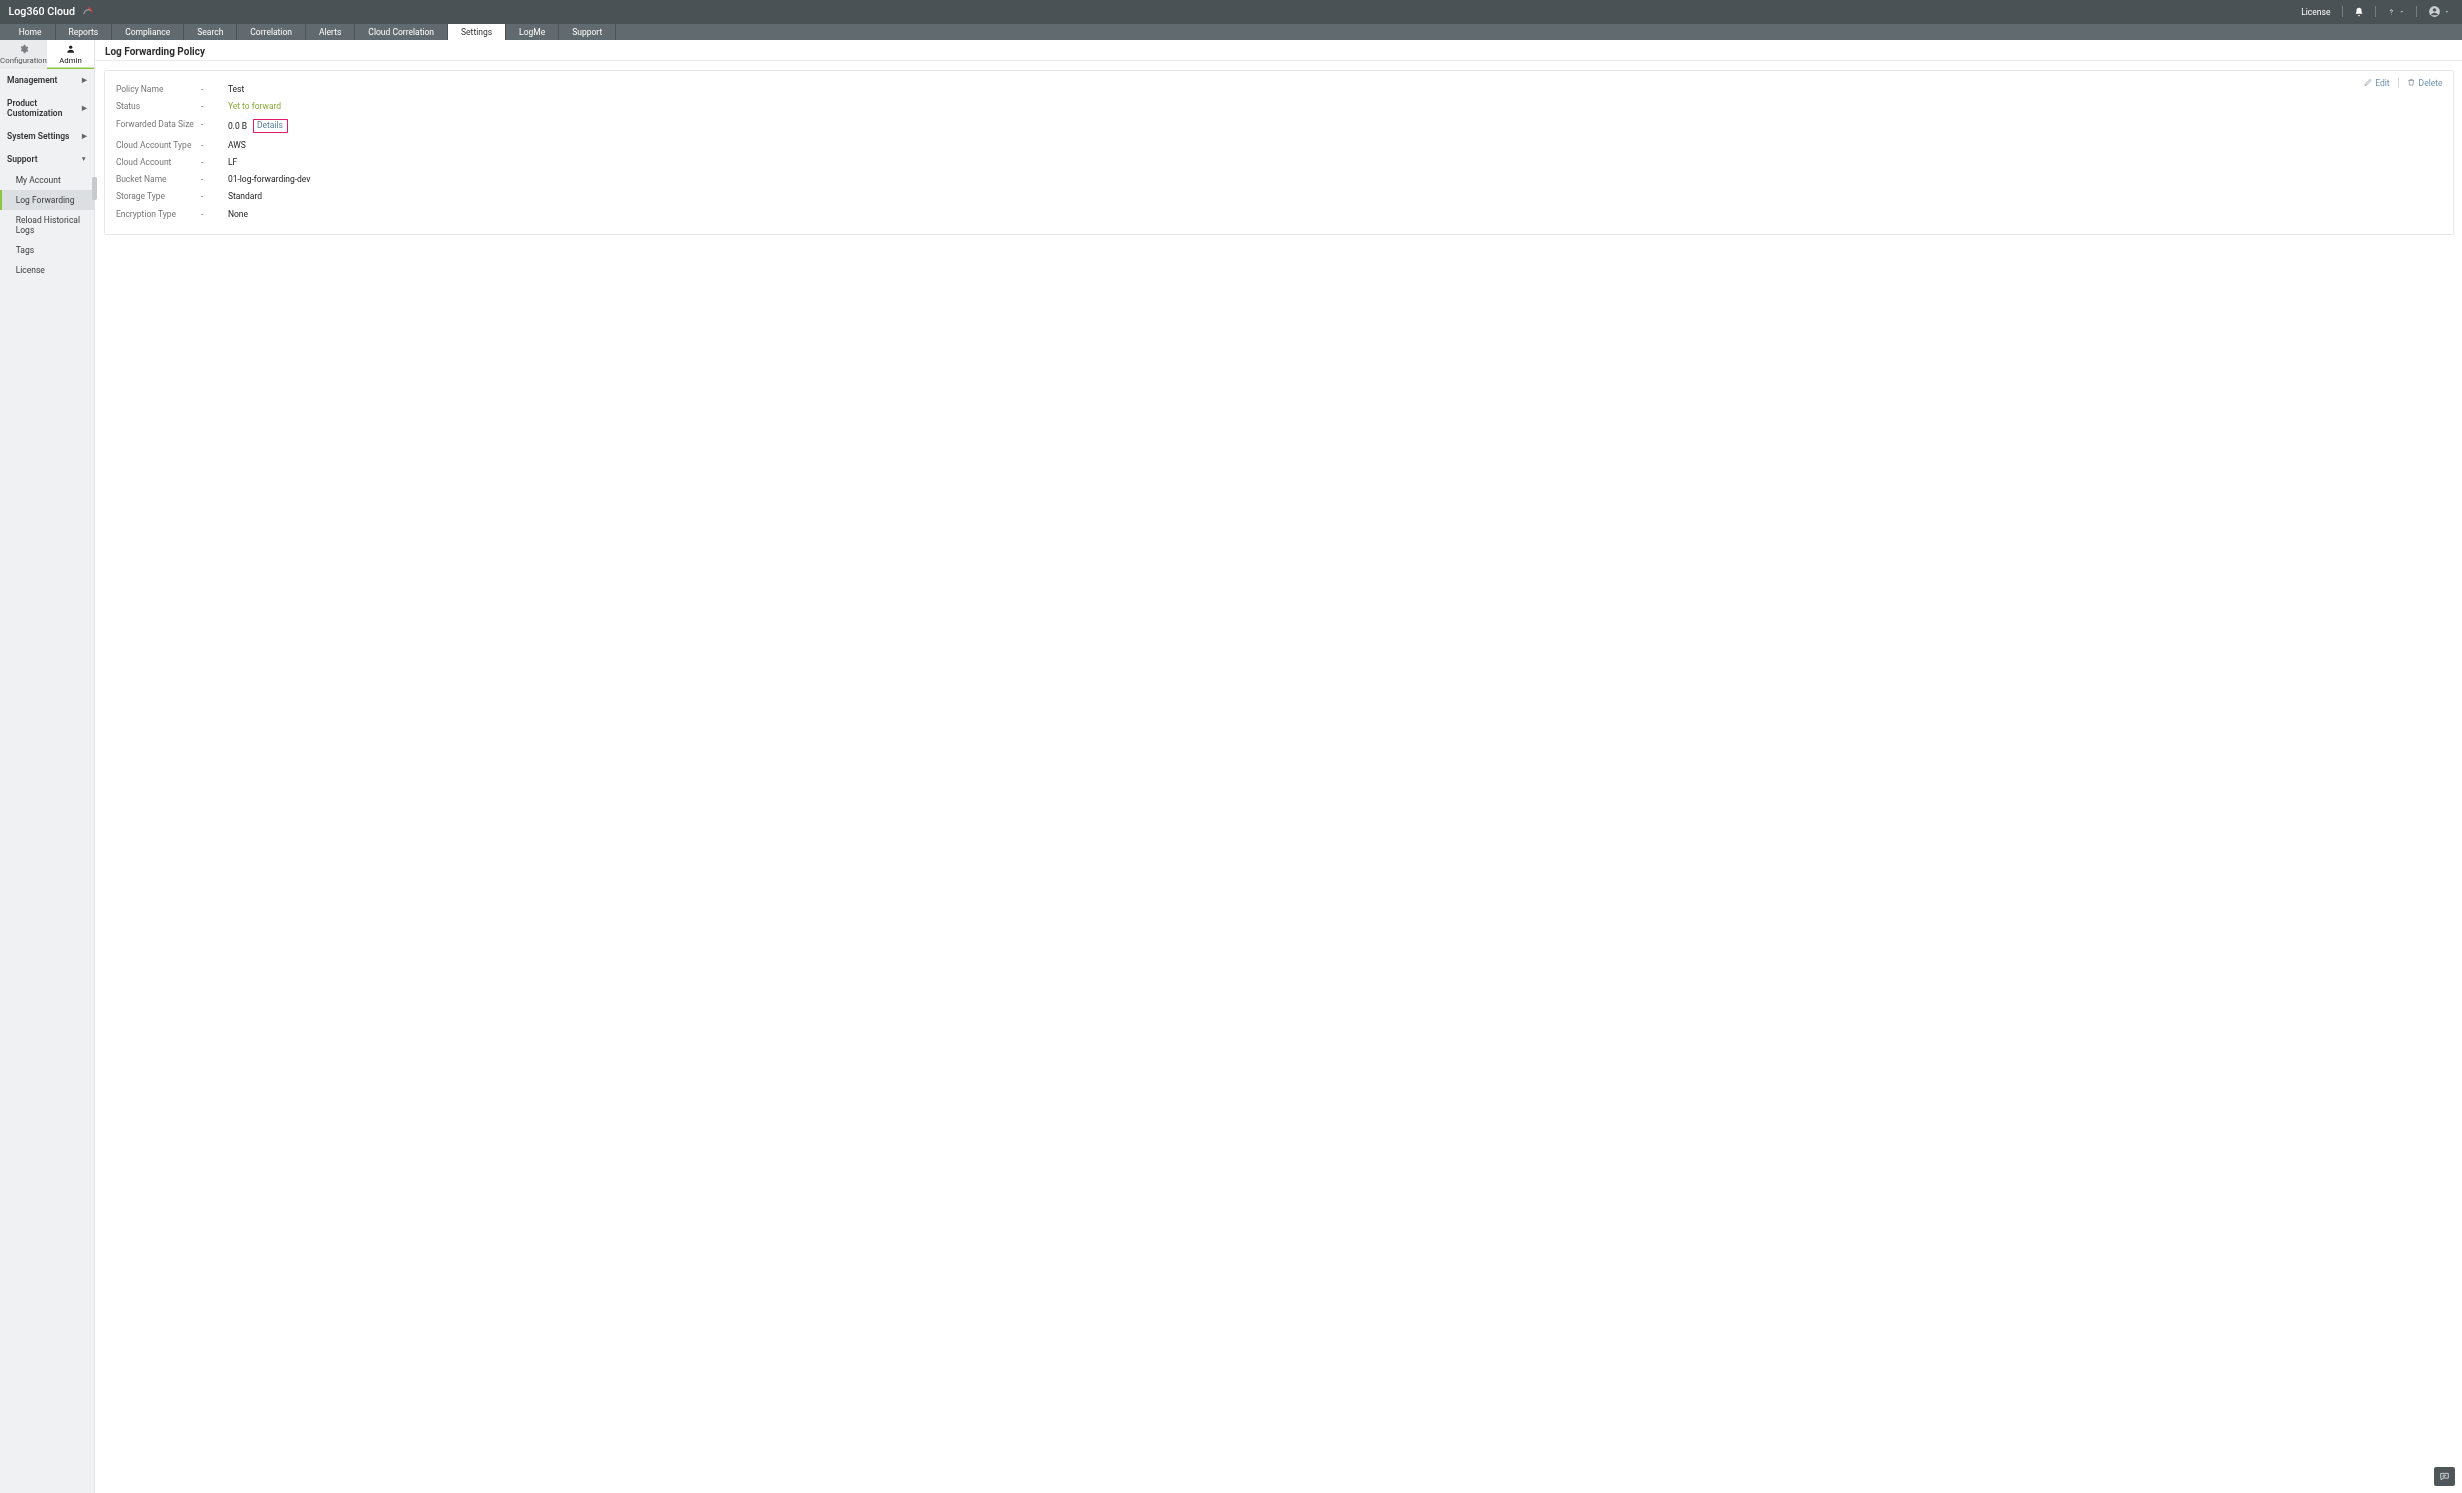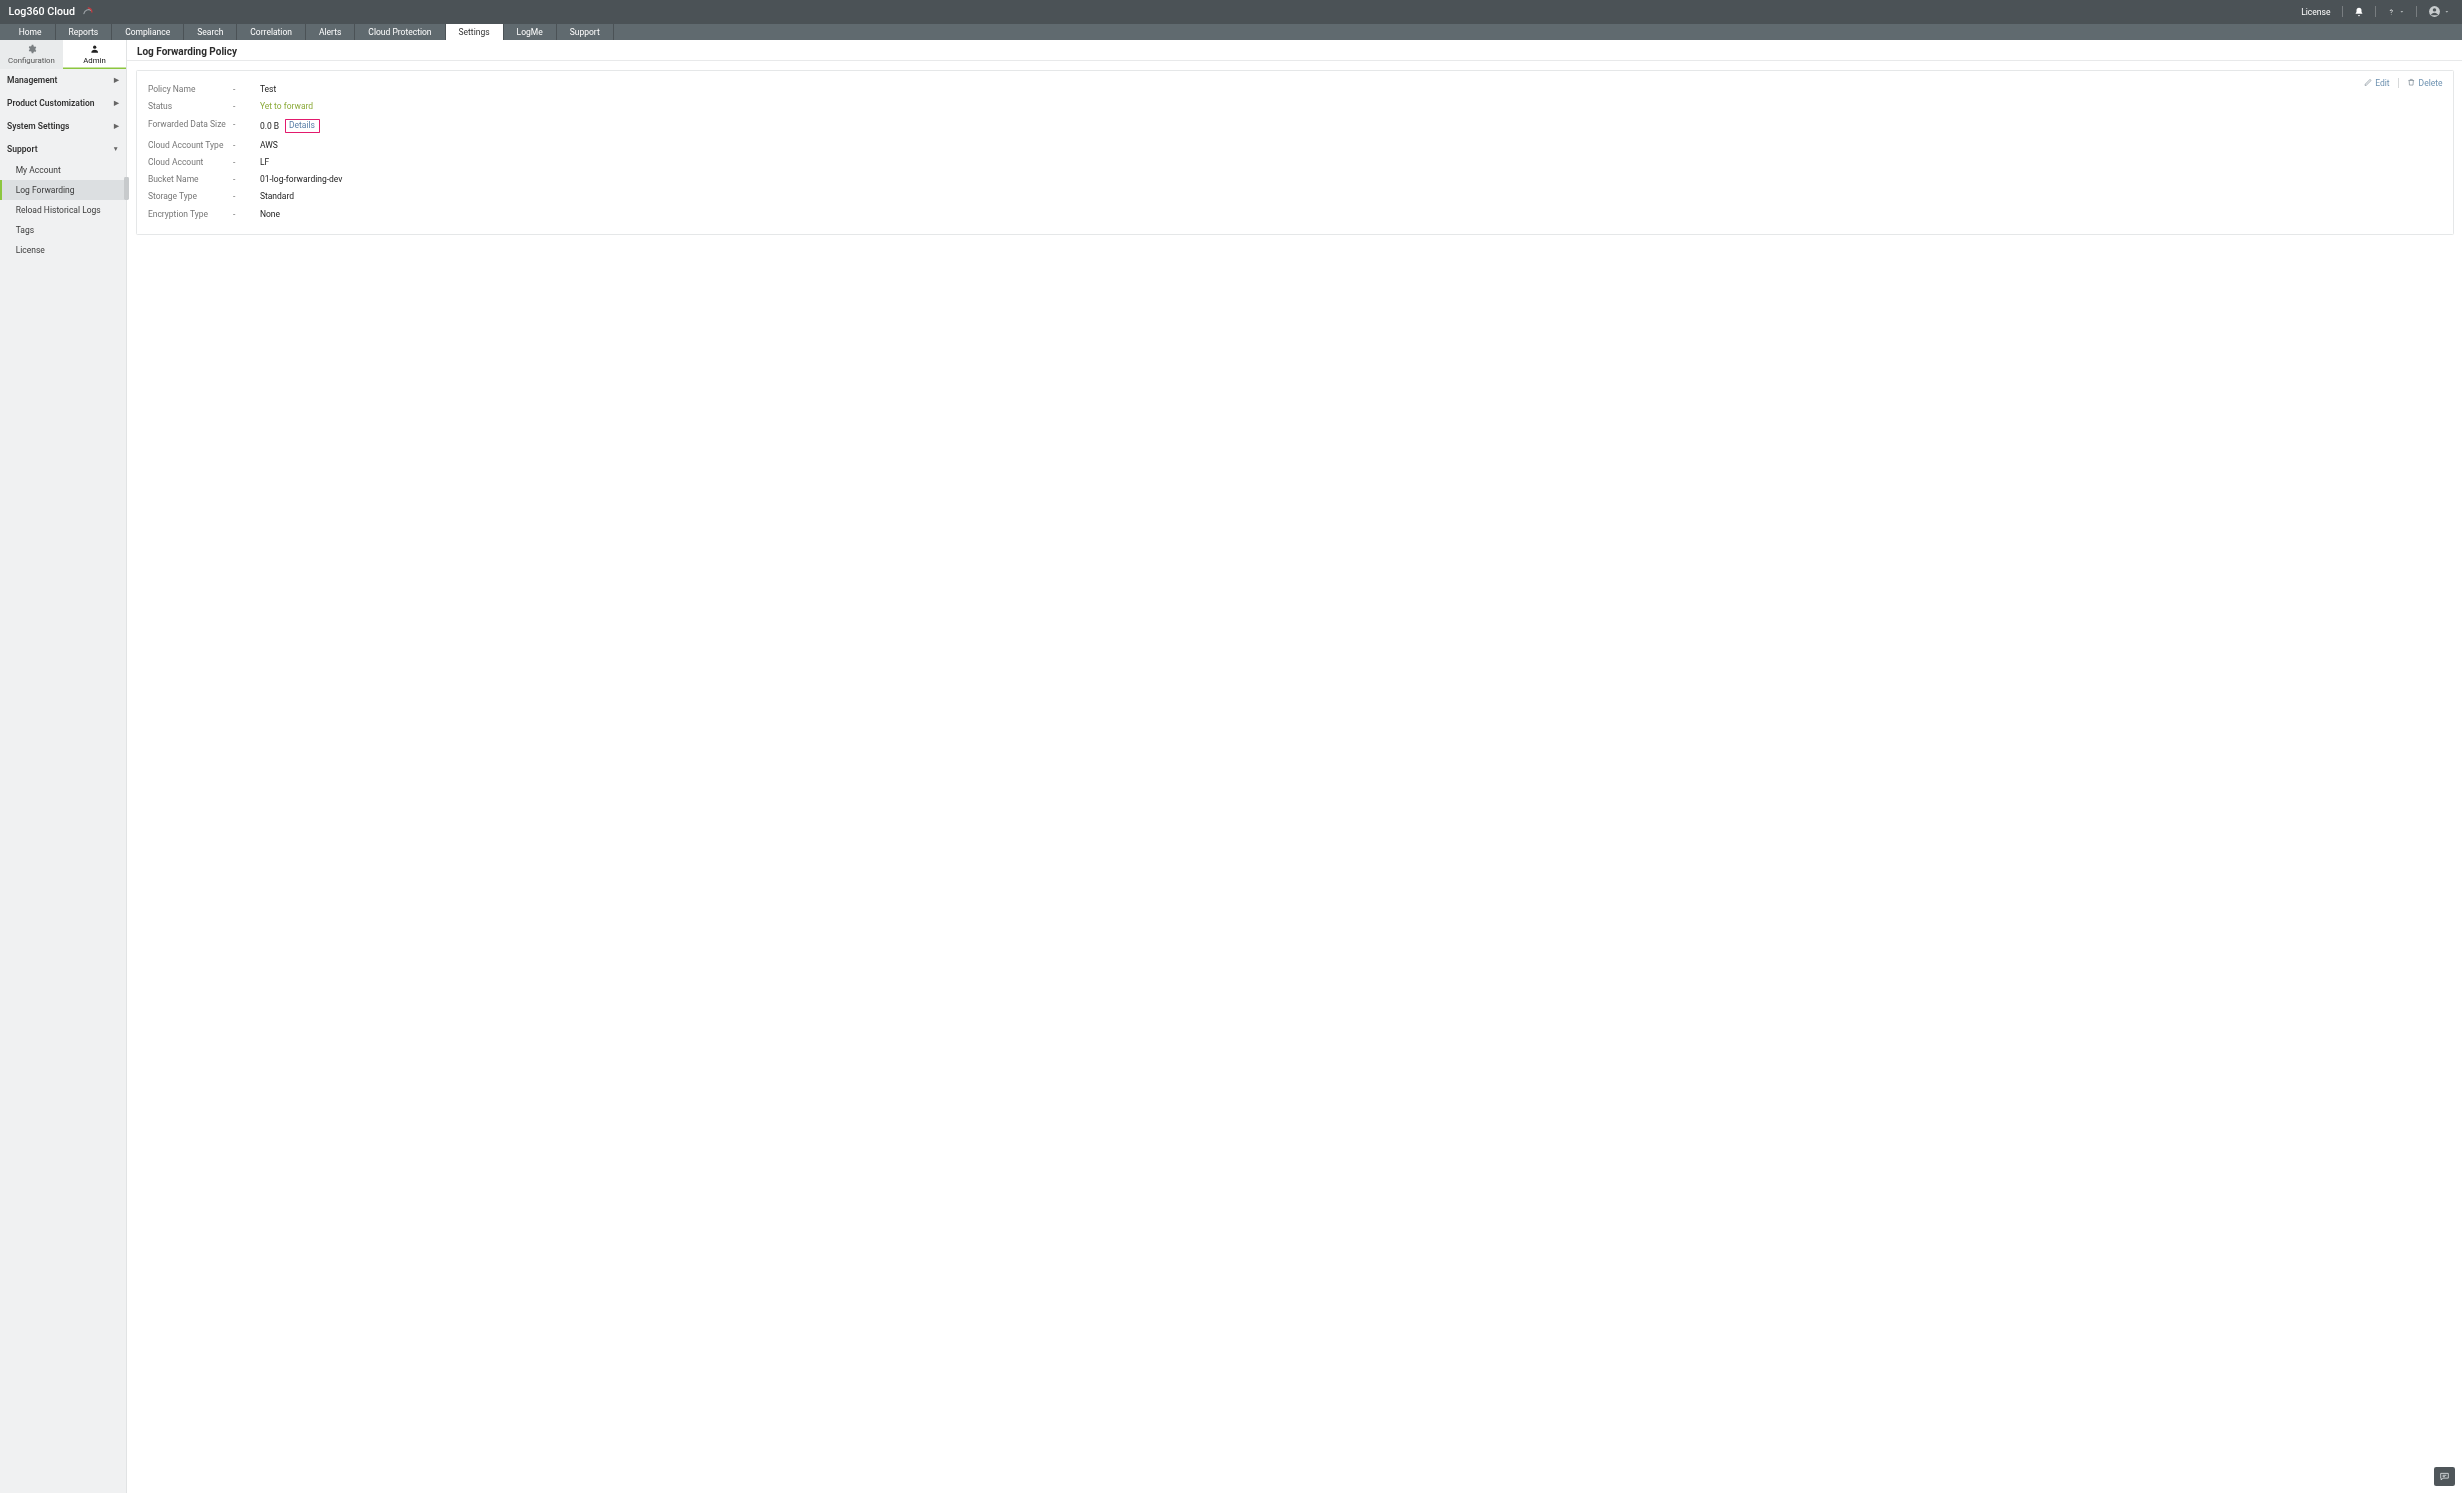--- a/index.html
+++ b/index.html
@@ -15,21 +15,21 @@
   .icon svg { display:block; }
 
   
   .mainnav { background:#606a6f; display:flex; height:16.4px; }
   .mainnav .tab { color:#fff; font-size:8.5px; padding:0 13px; line-height:16.4px; border-right:0.7px solid #4b5256; cursor:pointer; }
   .mainnav .tab.active { background:#fff; color:#333; }
   .mainnav .tab:first-child { margin-left:5.7px; }
 
   
   .workspace { display:flex; height:calc(100vh - 40px); }
-  .left-col { width:127px; flex:none; background:#f0f1f2; border-right:0.7px solid #e1e3e4; display:flex; flex-direction:column; }
+  .left-col { width:95px; flex:none; background:#f0f1f2; border-right:0.7px solid #e1e3e4; display:flex; flex-direction:column; }
 
   .subtabs { display:flex; height:29px; background:#e9ebec;}
   .subtab { flex:1; display:flex; flex-direction:column; align-items:center; justify-content:center; gap:1.4px; font-size:7.8px; color:#555; cursor:pointer;}
   .subtab.active { background:#fff; color:#111; box-shadow: inset 0 -1.4px 0 #8cc63f; }
   .subtab svg { width:11.4px; height:10px; }
 
   .side-sections { font-size:8.5px; }
   .side-head { display:flex; justify-content:space-between; align-items:center; padding:6.4px 7.1px; color:#333; font-weight:600; cursor:pointer;gap:7px;}
   .side-head .chev { font-size:6.4px; color:#666;}
   .side-items { }
@@ -120,21 +120,21 @@
   </div>
 </div>
 
 <div class="mainnav">
   <div class="tab">Home</div>
   <div class="tab">Reports</div>
   <div class="tab">Compliance</div>
   <div class="tab">Search</div>
   <div class="tab">Correlation</div>
   <div class="tab">Alerts</div>
-  <div class="tab">Cloud Protection</div>
+  <div class="tab">Cloud Correlation</div>
   <div class="tab active">Settings</div>
   <div class="tab">LogMe</div>
   <div class="tab">Support</div>
 </div>
 
 <div class="workspace">
 
   <div class="left-col" style="position:relative;">
     <div class="subtabs">
       <div class="subtab">

